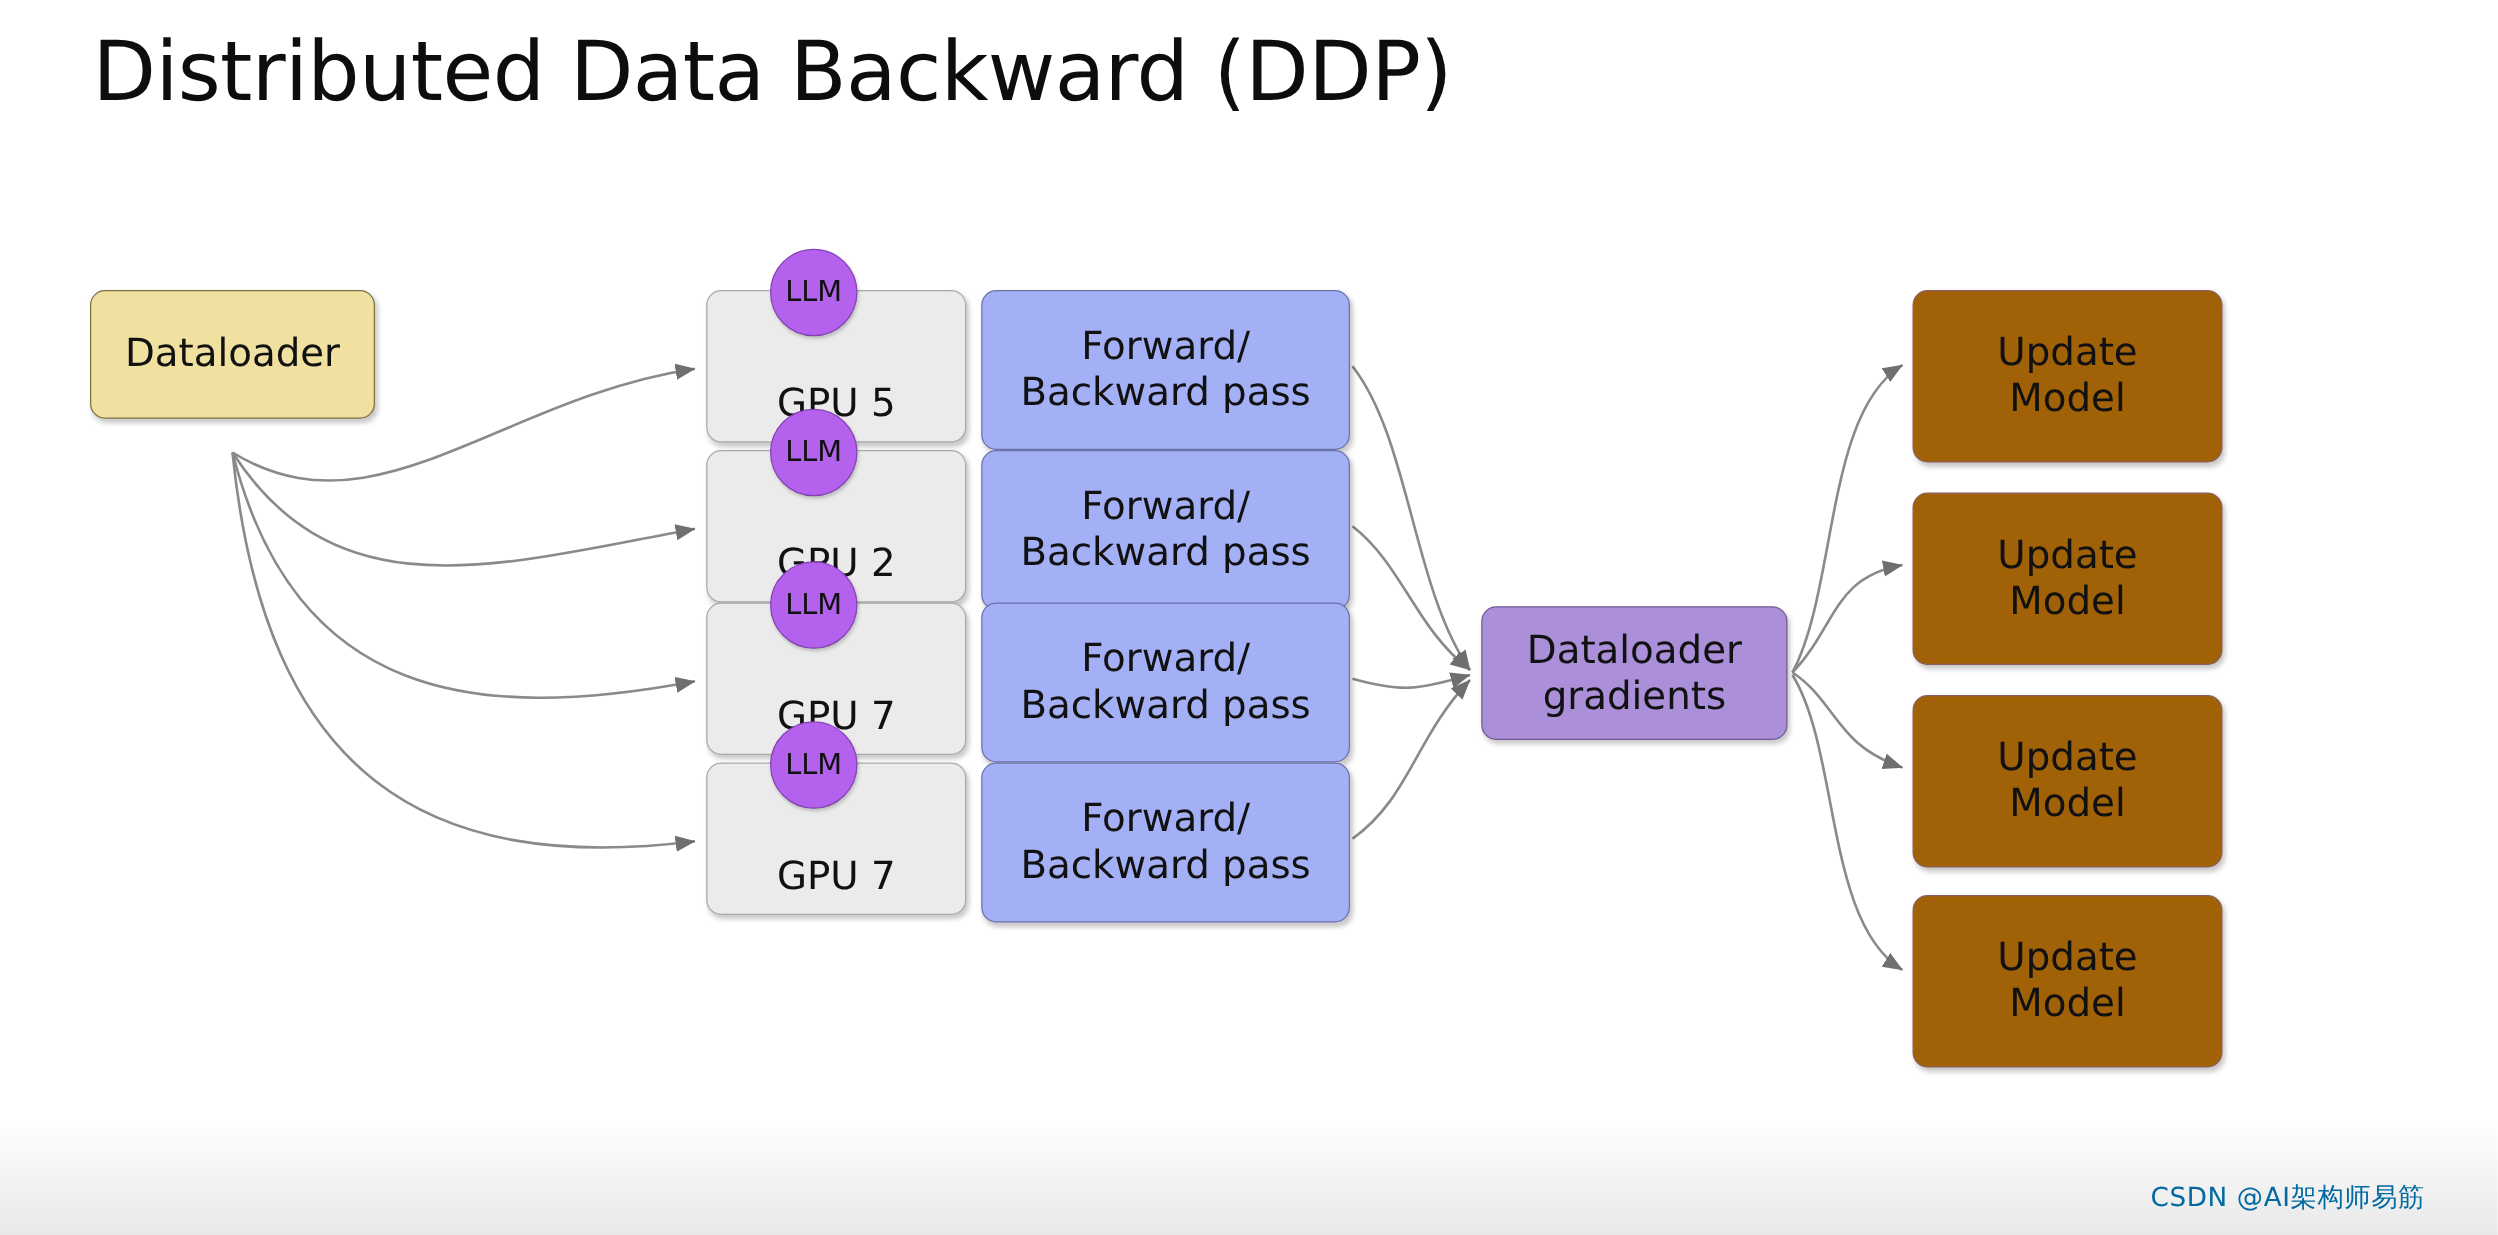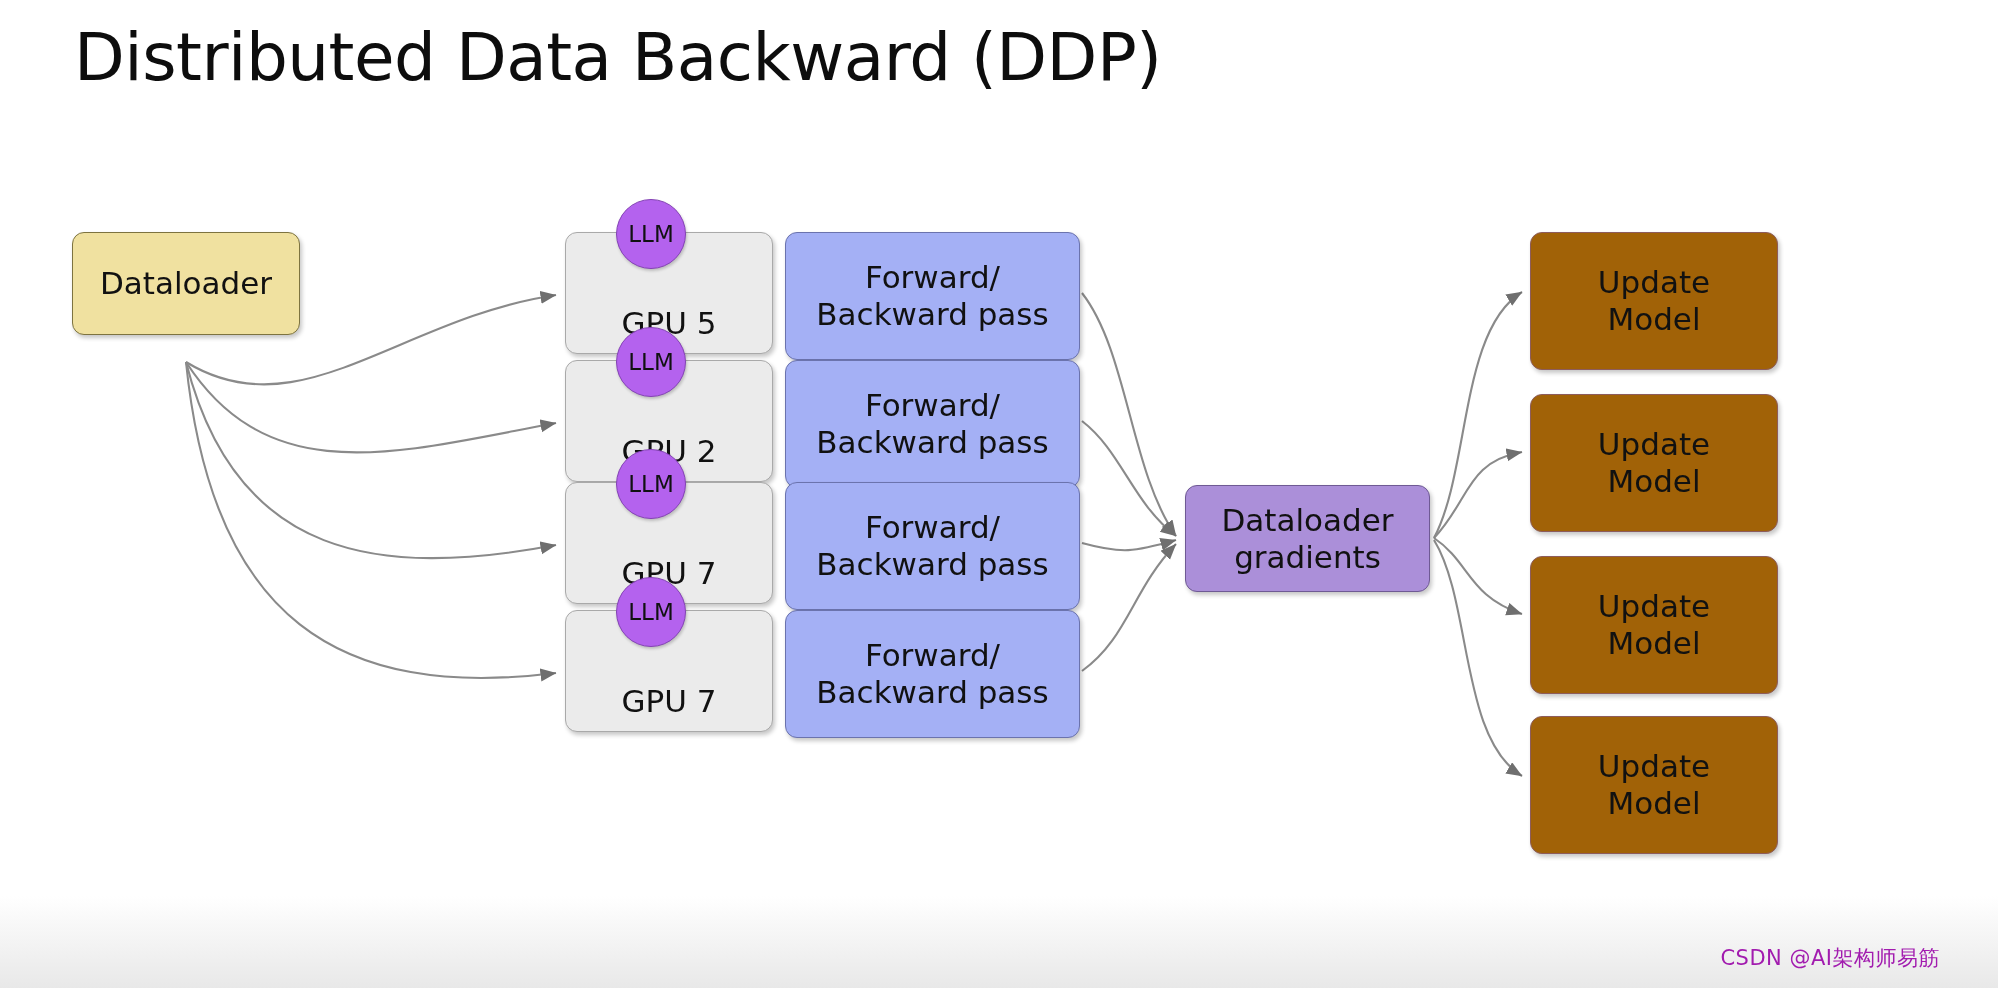--- a/index.html
+++ b/index.html
@@ -151,21 +151,21 @@
     border: 1.6px solid #8d5c5c;
     font-size: 31px;
   }
 
   
   #watermark {
     position: absolute;
     right: 58px;
     bottom: 16px;
     font-size: 21px;
-    color: #a21caf;
+    color: #0369a1;
     letter-spacing: 0.5px;
     white-space: nowrap;
   }
 </style>
 </head>
 <body>
 
 <div id="slide">
 
   <div id="page-title">Distributed Data Backward (DDP)</div>

